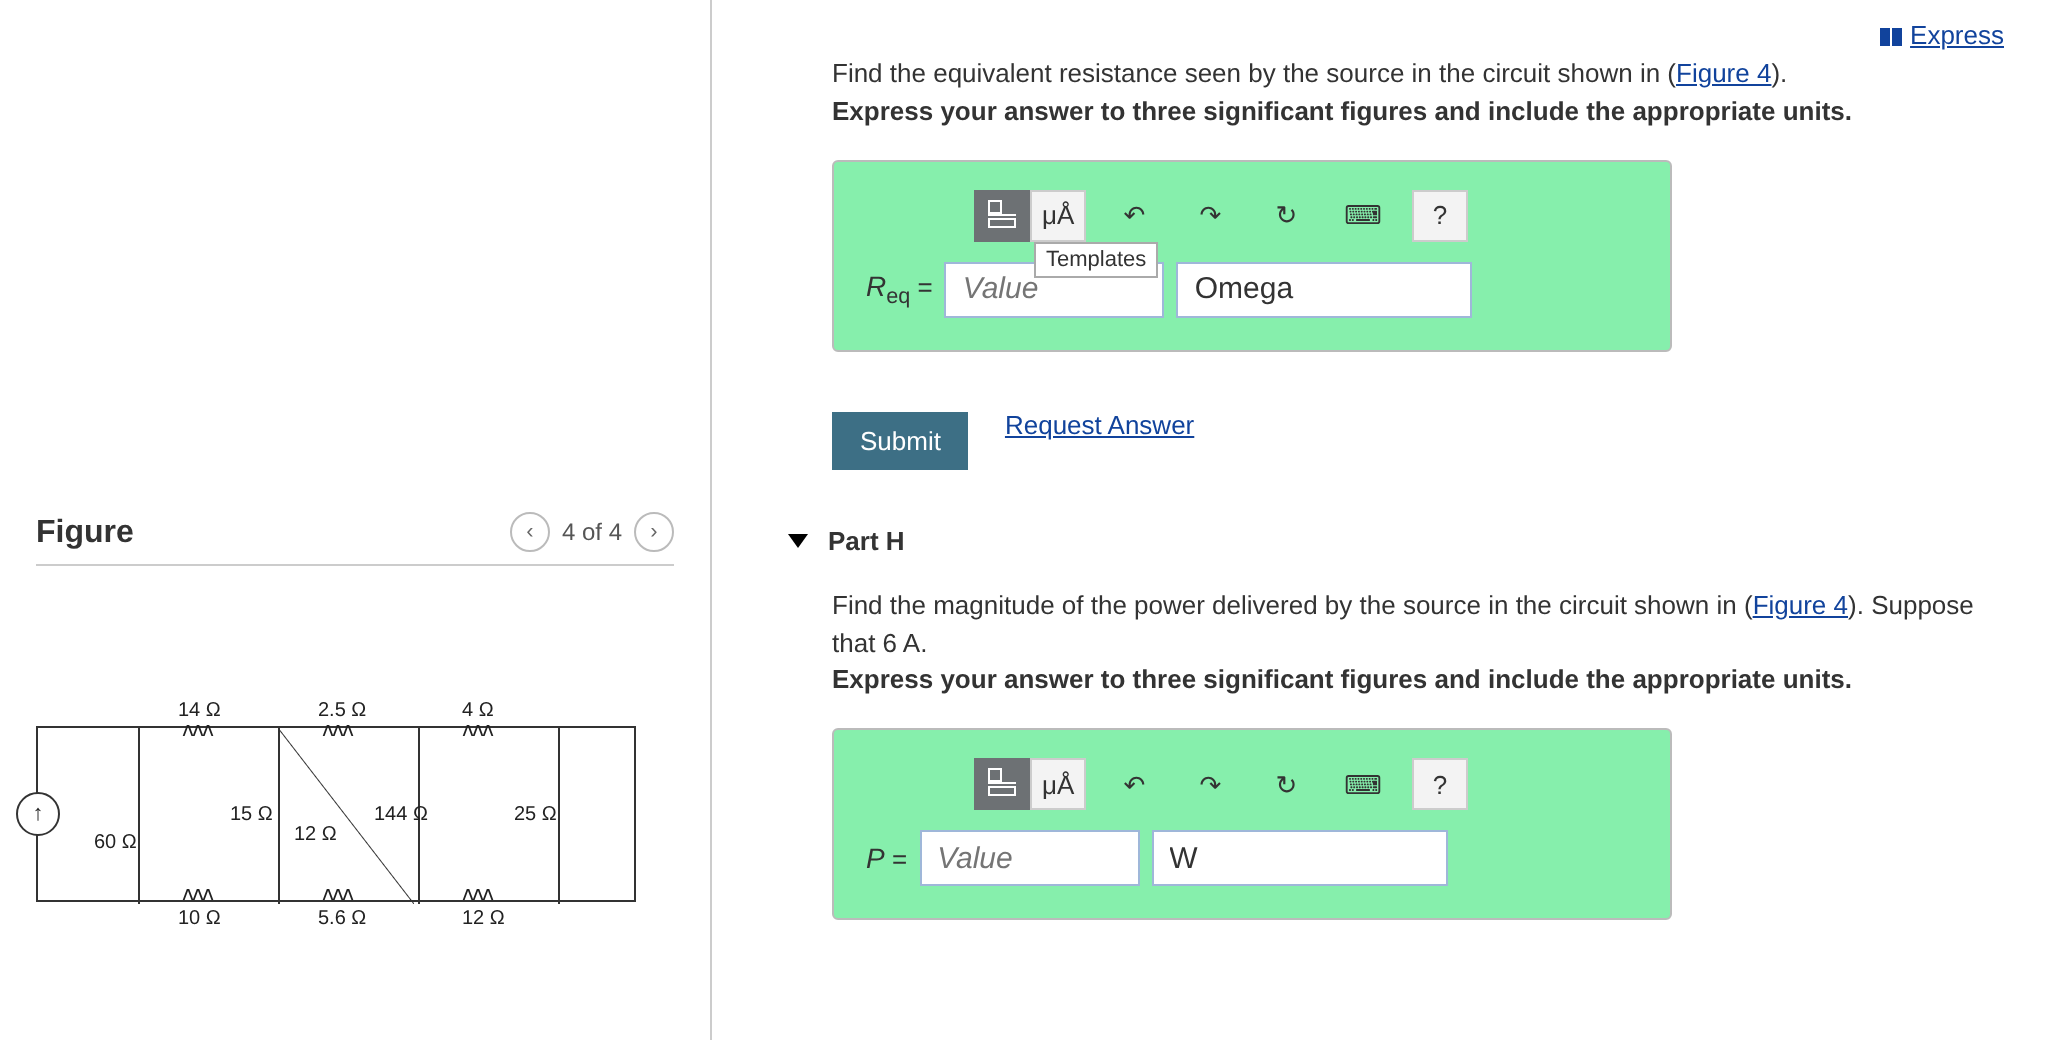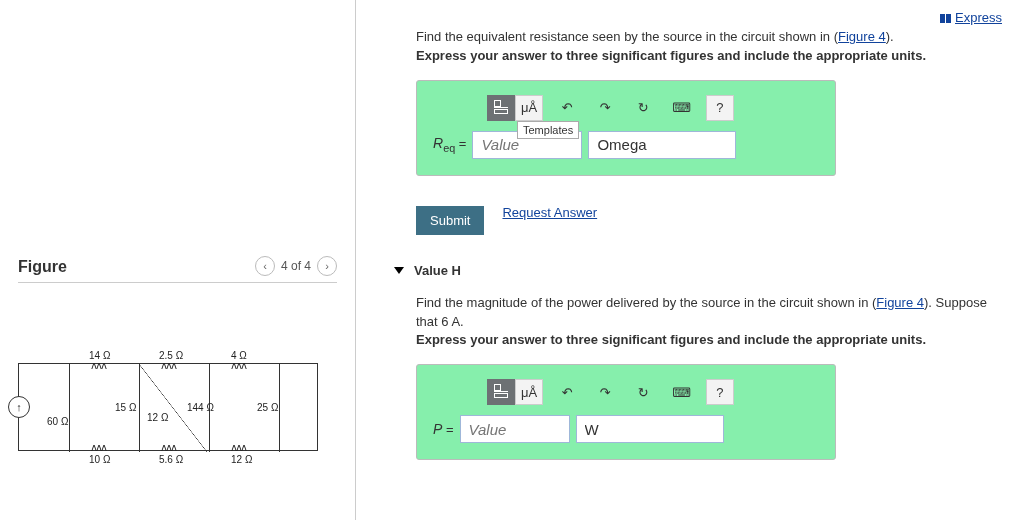--- a/index.html
+++ b/index.html
@@ -150,21 +150,21 @@
       </div>
       <div class="submit-row">
         <button class="submit-btn">Submit</button>
         <span class="req-link">Request Answer</span>
       </div>
     </div>
 
     <div class="part">
       <div class="part-hdr">
         <div class="caret"></div>
-        <div class="part-title">Value H</div>
+        <div class="part-title">Part H</div>
       </div>
       <div class="prompt">
         <span>Find the magnitude of the power delivered by the source in the circuit shown in (</span><a>Figure 4</a><span>). Suppose that 6 A.</span><br>
         <span class="bold">Express your answer to three significant figures and include the appropriate units.</span>
       </div>
       <div class="answerbox">
         <div class="toolbar">
           <span class="tool group">
             <span class="tool dark">
                 <span class="frac-icon">

